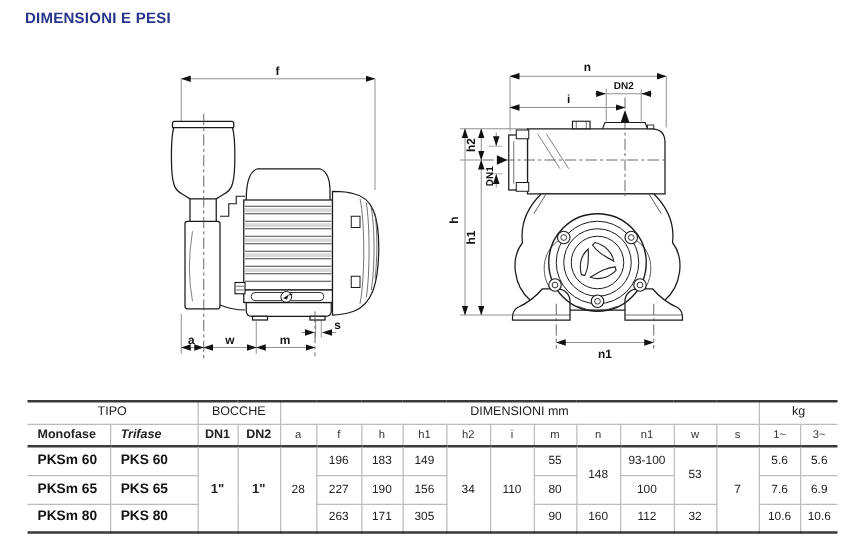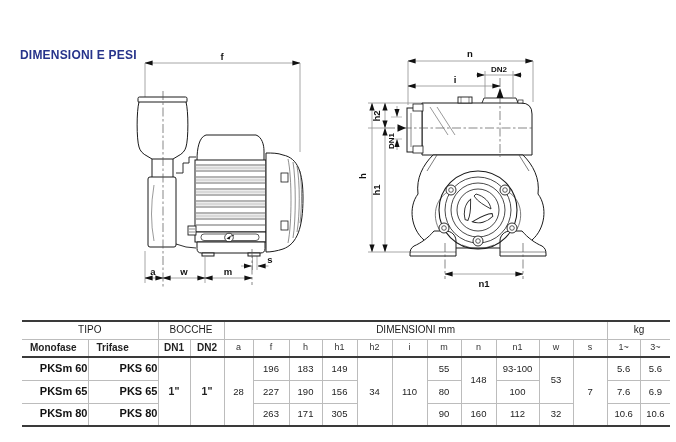--- a/index.html
+++ b/index.html
@@ -1,35 +1,35 @@
 <!DOCTYPE html>
 <html><head>
 <meta charset="utf-8">
 <style>
   html,body{margin:0;padding:0;background:#fff;}
   body{width:676px;height:442px;position:relative;overflow:hidden;
        font-family:"Liberation Sans",sans-serif;-webkit-font-smoothing:antialiased;}
   .page-title{position:absolute;left:20px;top:7px;font-size:12px;font-weight:bold;
-              letter-spacing:.2px;color:#27348b;margin-top:41px;}
+              letter-spacing:.2px;color:#27348b;}
   .drawing-svg{position:absolute;left:0;top:45px;width:676px;height:250px;}
   
   .dim-table-wrap{position:absolute;left:22px;top:320px;width:648px;}
   table.dim{border-collapse:collapse;width:648px;table-layout:fixed;
             border-top:2px solid #3a3a3a;border-bottom:2px solid #3a3a3a;
             font-family:"Liberation Sans",sans-serif;color:#222;}
   table.dim td,table.dim th{border:1px solid #bcbcbc;text-align:center;
             vertical-align:middle;padding:0;font-weight:normal;line-height:1.05;}
   table.dim tr>*:first-child{border-left:none;}
   table.dim tr>*:last-child{border-right:none;}
   tr.grp th{height:17px;font-size:10px;font-weight:normal;color:#1c1c1c;text-align:center;}
   tr.cols th{height:16px;border-bottom:2px solid #3a3a3a !important;}
   tr.cols th.b{font-size:10px;font-weight:bold;}
   tr.cols th.s{font-size:9px;color:#333;}
   tr.data{height:23px;}
-  tr.data th.model{font-size:11px;font-weight:bold;text-align:right;padding-left:8px;color:#111;}
+  tr.data th.model{font-size:11px;font-weight:bold;text-align:left;padding-left:8px;color:#111;}
   tr.data td{font-size:9.5px;}
   tr.data td.b{font-size:10.5px;font-weight:bold;}
   
   .dimlbl{font-family:"Liberation Sans",sans-serif;font-size:9.5px;font-weight:bold;fill:#111;}
   .dimlbl.sm{font-size:8px;}
 </style>
 </head>
 <body>
 
 <div class="page-title">DIMENSIONI E PESI</div>
@@ -212,21 +212,21 @@
   </colgroup>
   <thead>
     <tr class="grp">
       <th colspan="2">TIPO</th>
       <th colspan="2">BOCCHE</th>
       <th colspan="11">DIMENSIONI mm</th>
       <th colspan="2">kg</th>
     </tr>
     <tr class="cols">
       <th class="b" style="text-align:left;padding-left:8px;margin-left:20px;">Monofase</th>
-      <th class="b" style="text-align:left;padding-left:8px;">Trifase</th>
+      <th class="b" style="text-align:left;padding-left:8px;font-style:italic;">Trifase</th>
       <th class="b">DN1</th>
       <th class="b">DN2</th>
       <th class="s">a</th>
       <th class="s">f</th>
       <th class="s">h</th>
       <th class="s">h1</th>
       <th class="s">h2</th>
       <th class="s">i</th>
       <th class="s">m</th>
       <th class="s">n</th>

